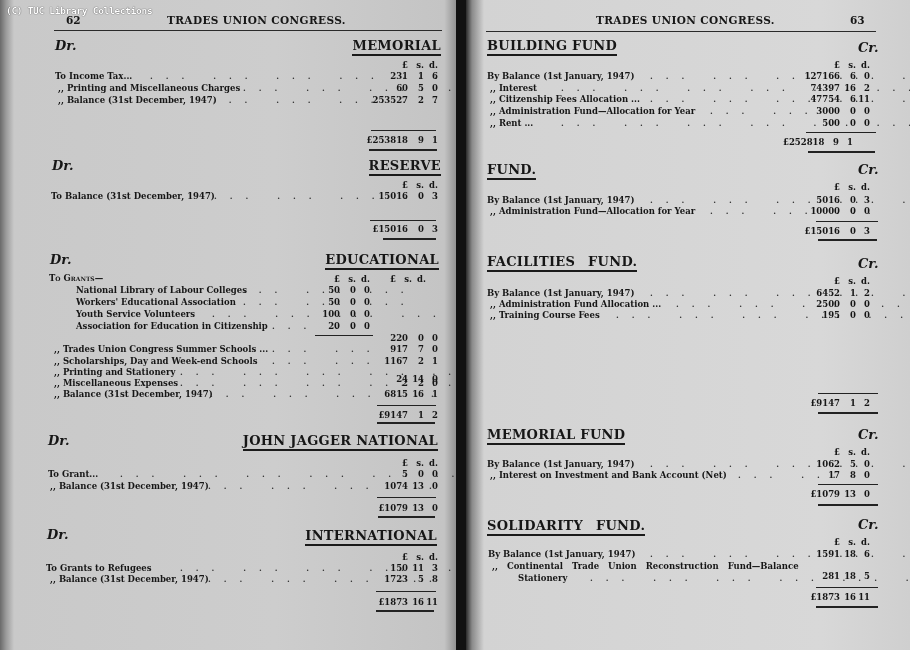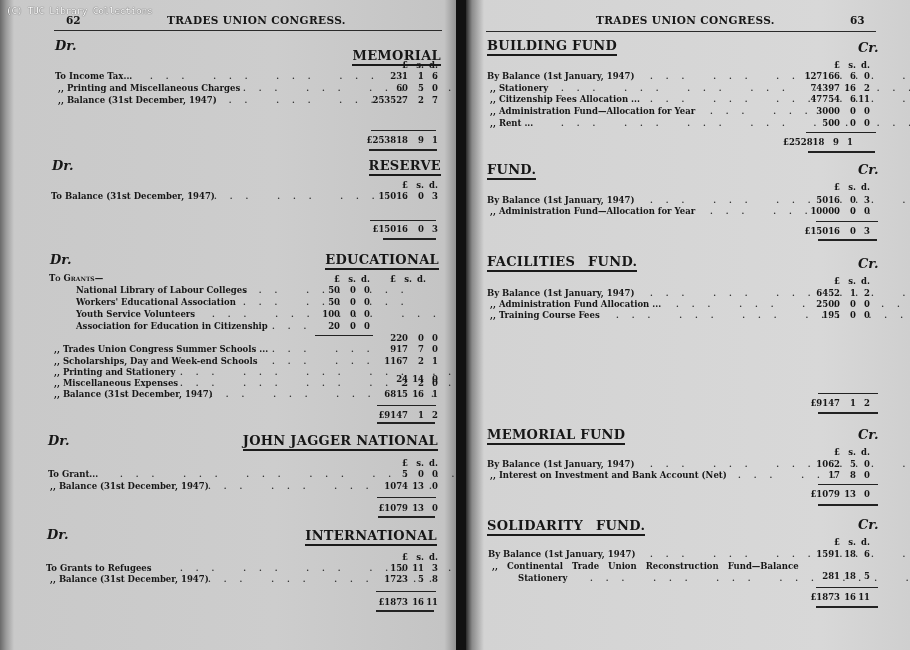--- a/index.html
+++ b/index.html
@@ -1,21 +1,21 @@
 <!DOCTYPE html>
 <html><head>
 <meta charset="utf-8">
 <style>
   html,body{margin:0;padding:0;}
   body{width:910px;height:650px;overflow:hidden;background:#1a1a1a;position:relative;font-family:"DejaVu Serif","Liberation Serif",serif;color:#161616;}
   .page{position:absolute;top:0;height:650px;background:#cfcfcf;overflow:hidden;}
   .page.left{left:0;width:458px;background:linear-gradient(90deg,#6a6a6a 0px,#9a9a9a 6px,#c9c9c9 14px,#cdcdcd 60%,#c4c4c4 97%,#8a8a8a 100%);}
   .page.right{left:466px;width:444px;background:linear-gradient(90deg,#2a2a2a 0px,#8a8a8a 6px,#d3d3d3 18px,#d8d8d8 80%,#cfcfcf 100%);}
   .gutter{position:absolute;left:456px;top:0;width:12px;height:650px;background:#111;}
-  .copyright{position:absolute;left:6px;top:5px;font-family:"DejaVu Sans Mono",monospace;font-size:9.5px;color:#fff;font-weight:normal;letter-spacing:-0.3px;z-index:5;text-shadow:0 0 1px #000;}
+  .copyright{position:absolute;left:6px;top:5px;font-family:"DejaVu Sans Mono",monospace;font-size:9.5px;color:#fff;font-weight:bold;letter-spacing:-0.3px;z-index:5;text-shadow:0 0 1px #000;}
   .runhead{position:absolute;font-size:10.5px;font-weight:bold;letter-spacing:0.4px;}
   .pageno{position:absolute;font-size:10.5px;font-weight:bold;}
   .rule{position:absolute;height:1px;background:#2a2a2a;}
   .dr,.cr{position:absolute;font-style:italic;font-weight:bold;font-size:13px;}
   .title{position:absolute;font-weight:bold;font-size:13px;letter-spacing:0.3px;border-bottom:2px solid #1a1a1a;padding-bottom:1px;white-space:nowrap;}
   .row{position:absolute;font-size:8.5px;font-weight:bold;white-space:nowrap;text-align:right;}
   .dots{position:absolute;font-size:8px;font-weight:bold;white-space:nowrap;letter-spacing:13px;color:#333;}
   .amt{position:absolute;font-size:8.5px;font-weight:bold;white-space:nowrap;text-align:right;}
   .amt span{display:inline-block;text-align:right;}
   .c-l{width:40px}.c-s{width:16px}.c-d{width:14px}
@@ -28,21 +28,21 @@
 
 <div class="copyright">(C) TUC Library Collections</div>
 
 <div class="page left">
   <div class="pageno" style="left:66px;top:14px">62</div>
   <div class="runhead" style="left:167px;top:14px">TRADES UNION CONGRESS.</div>
   <div class="rule" style="left:54px;top:30px;width:388px"></div>
 
   <div>
     <div class="dr" style="left:55px;top:38px">Dr.</div>
-    <div class="title" style="right:17px;top:48px">MEMORIAL</div>
+    <div class="title" style="right:17px;top:38px">MEMORIAL</div>
     <div class="amt hdr" style="left:368px;top:60px"><span class="c-l">£</span><span class="c-s">s.</span><span class="c-d">d.</span></div>
     <div class="row" style="left:55px;top:71px">To Income Tax...</div>
     <div class="dots" style="left:150px;top:71px">... ... ... ... ... ... ...</div>
     <div class="amt" style="left:368px;top:71px"><span class="c-l">231</span><span class="c-s">1</span><span class="c-d">6</span></div>
     <div class="row" style="left:58px;top:83px">,, Printing and Miscellaneous Charges</div>
     <div class="dots" style="left:243px;top:83px">... ... ... ...</div>
     <div class="amt" style="left:368px;top:83px"><span class="c-l">60</span><span class="c-s">5</span><span class="c-d">0</span></div>
     <div class="row" style="left:58px;top:95px">,, Balance (31st December, 1947)</div>
     <div class="dots" style="left:213px;top:95px">... ... ... ... ... ...</div>
     <div class="amt" style="left:360px;top:95px"><span class="c-l" style="width:48px">253527</span><span class="c-s">2</span><span class="c-d">7</span></div>
@@ -141,21 +141,21 @@
   <div class="pageno" style="left:384px;top:14px">63</div>
   <div class="rule" style="left:20px;top:31px;width:390px"></div>
 
   <div>
     <div class="title" style="left:21px;top:38px">BUILDING FUND</div>
     <div class="cr" style="left:392px;top:40px">Cr.</div>
     <div class="amt hdr" style="left:340px;top:60px"><span style="width:34px">£</span><span class="c-s">s.</span><span class="c-d">d.</span></div>
     <div class="row" style="left:21px;top:71px">By Balance (1st January, 1947)</div>
     <div class="dots" style="left:184px;top:71px">... ... ... ... ...</div>
     <div class="amt" style="left:334px;top:71px"><span style="width:40px">127166</span><span class="c-s">6</span><span class="c-d">0</span></div>
-    <div class="row" style="left:24px;top:83px">,, Stationery</div>
+    <div class="row" style="left:24px;top:83px">,, Interest</div>
     <div class="dots" style="left:95px;top:83px">... ... ... ... ... ... ... ...</div>
     <div class="amt" style="left:334px;top:83px"><span style="width:40px">74397</span><span class="c-s">16</span><span class="c-d">2</span></div>
     <div class="row" style="left:24px;top:94px">,, Citizenship Fees Allocation ...</div>
     <div class="dots" style="left:184px;top:94px">... ... ... ... ...</div>
     <div class="amt" style="left:334px;top:94px"><span style="width:40px">47754</span><span class="c-s">6</span><span class="c-d">11</span></div>
     <div class="row" style="left:24px;top:106px">,, Administration Fund—Allocation for Year</div>
     <div class="dots" style="left:244px;top:106px">... ...</div>
     <div class="amt" style="left:334px;top:106px"><span style="width:40px">3000</span><span class="c-s">0</span><span class="c-d">0</span></div>
     <div class="row" style="left:24px;top:118px">,, Rent ...</div>
     <div class="dots" style="left:95px;top:118px">... ... ... ... ... ... ... ...</div>

